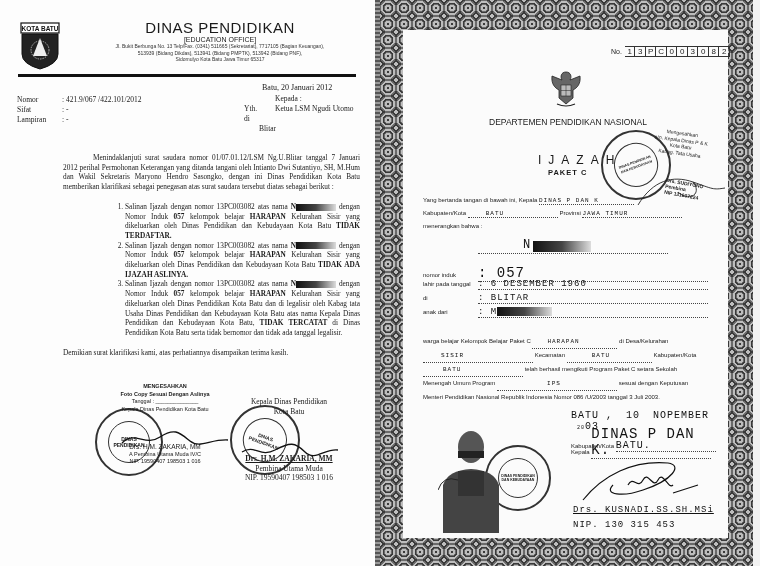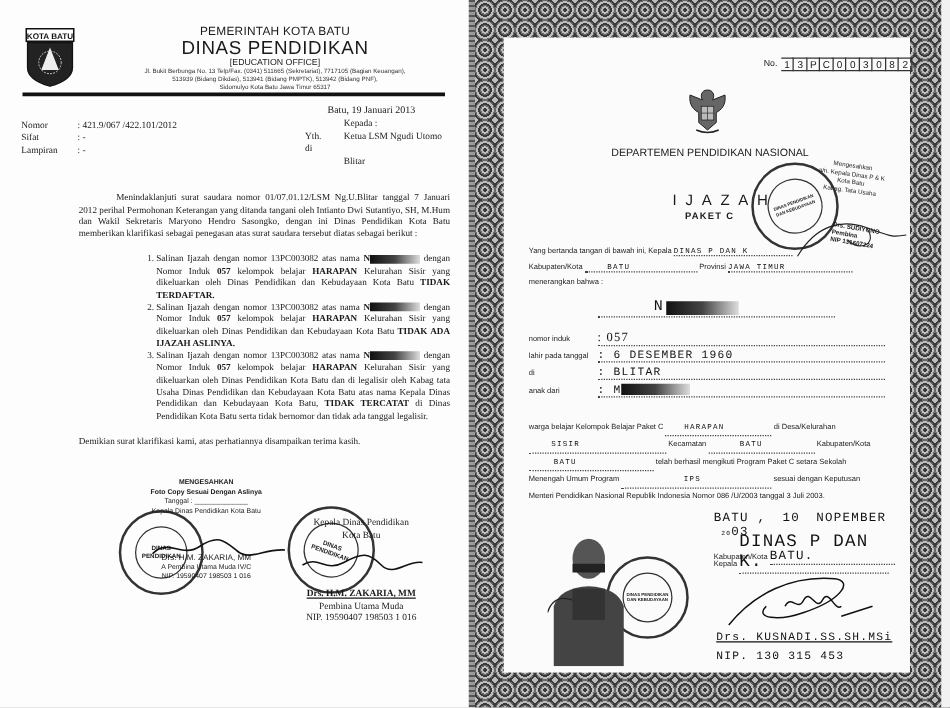--- a/index.html
+++ b/index.html
@@ -27,21 +27,21 @@
 
   .body { position: absolute; left: 63px; top: 153px; width: 297px; font-size: 7.3px; line-height: 9.7px; text-align: justify; }
   .body p.lead { text-indent: 30px; }
   .body ol { margin: 10px 0 0 26px; padding-left: 12px; }
   .body ol li { margin-bottom: 0; margin-left: 24px; }
   .body b { font-weight: bold; }
   .redact { display: inline-block; width: 40px; height: 7px; background: linear-gradient(90deg,#111 0%,#444 50%,#ddd 100%); vertical-align: middle; }
   .closing { margin-top: 10px; }
 
   .sig-left { position: absolute; left: 90px; top: 383px; width: 150px; text-align: center; font-family: "Liberation Sans", sans-serif; font-size: 5.5px; line-height: 7.5px; }
-  .sig-right { position: absolute; left: 234px; top: 413px; width: 110px; text-align: center; font-size: 7.5px; line-height: 9.5px; }
+  .sig-right { position: absolute; left: 234px; top: 397px; width: 110px; text-align: center; font-size: 7.5px; line-height: 9.5px; }
   .sig-right .name { font-weight: bold; text-decoration: underline; margin-top: 38px; }
   .sig-left .name { margin-top: 30px; font-size: 6.5px; }
   .stamp { position: absolute; border: 2px solid #333; border-radius: 50%; display: flex; align-items: center; justify-content: center; }
   .stamp .inner { border: 1px solid #333; border-radius: 50%; width: 66%; height: 66%; display: flex; align-items: center; justify-content: center; text-align: center; font-size: 5px; font-weight: bold; line-height: 6px; font-family: "Liberation Sans", sans-serif; }
   .scribble { position: absolute; }
 
   .page-edge { position: absolute; left: 375px; top: 0; width: 5px; height: 566px; background: repeating-linear-gradient(180deg,#555 0 2px,#999 2px 4px); }
 
   
   #ijazah { position: absolute; left: 380px; top: 0; width: 380px; height: 566px; background: #777; }
@@ -79,30 +79,29 @@
 
   <svg class="logo" viewBox="0 0 40 48">
     <rect x="1" y="1" width="38" height="10" fill="#fff" stroke="#111" stroke-width="1.2"></rect>
     <text x="20" y="9" font-size="6.5" font-weight="bold" text-anchor="middle" font-family="Liberation Sans, sans-serif" fill="#111">KOTA BATU</text>
     <path d="M2 12 L38 12 L38 32 Q38 42 20 47 Q2 42 2 32 Z" fill="#222" stroke="#111"></path>
     <path d="M20 16 L27 34 L13 34 Z" fill="#eee"></path>
     <circle cx="20" cy="28" r="9" fill="none" stroke="#ccc" stroke-width="0.8" stroke-dasharray="1.5 1"></circle>
   </svg>
 
   <div class="kop">
-    <div class="gov">PEMERINTAH KOTA BATU</div>
     <div class="dept">DINAS PENDIDIKAN</div>
     <div class="eng">[EDUCATION OFFICE]</div>
     <div class="addr">Jl. Bukit Berbunga No. 13 Telp/Fax. (0341) 511665 (Sekretariat), 7717105 (Bagian Keuangan),</div>
     <div class="addr">513939 (Bidang Dikdas), 513941 (Bidang PMPTK), 513942 (Bidang PNF),</div>
     <div class="addr">Sidomulyo Kota Batu Jawa Timur 65317</div>
   </div>
   <div class="kop-rule"></div>
 
-  <div class="date">Batu, 19 Januari 2013</div>
+  <div class="date">Batu, 20 Januari 2012</div>
 
   <div class="meta">
     <div class="row">
         <span class="k">Nomor</span>
         <span class="v">: 421.9/067 /422.101/2012</span>
       </div>
     <div class="row">
         <span class="k">Sifat</span>
         <span class="v">: -</span>
       </div>
@@ -116,21 +115,21 @@
     <div class="row" style="margin-top:-9px;margin-left:31px;">
         <span>Kepada :</span>
       </div>
     <div class="row">
         <span class="k">Yth.</span>
         <span>Ketua LSM Ngudi Utomo</span>
       </div>
     <div class="row">
         <span class="k">di</span>
       </div>
-    <div class="row" style="margin-left:31px;text-align:right;">
+    <div class="row" style="margin-left:15px;text-align:right;">
         <span>Blitar</span>
       </div>
   </div>
 
   <div class="body">
     <p class="lead">Menindaklanjuti surat saudara nomor 01/07.01.12/LSM Ng.U.Blitar tanggal 7 Januari 2012 perihal Permohonan Keterangan yang ditanda tangani oleh Intianto Dwi Sutantiyo, SH, M.Hum dan Wakil Sekretaris Maryono Hendro Sasongko, dengan ini Dinas Pendidikan Kota Batu memberikan klarifikasi sebagai penegasan atas surat saudara tersebut diatas sebagai berikut :</p>
     <ol>
       <li>
         <span>Salinan Ijazah dengan nomor 13PC003082 atas nama </span><b>N</b><span class="redact"></span><span> dengan Nomor Induk </span><b>057</b><span> kelompok belajar </span><b>HARAPAN</b><span> Kelurahan Sisir yang dikeluarkan oleh Dinas Pendidikan dan Kebudayaan Kota Batu </span><b>TIDAK TERDAFTAR.</b>
       </li>
@@ -242,21 +241,21 @@
       <span>Provinsi</span>
       <span class="dots hand" style="width:100px;">JAWA TIMUR</span>
     </div>
     <div class="f" style="left:20px;top:193px;">menerangkan bahwa :</div>
 
     <div class="f" style="left:75px;top:208px;width:190px;border-bottom:1px dotted #444;height:16px;">
       <span class="hand" style="font-size:12px;margin-left:45px;">N</span>
       <span class="redact" style="width:58px;height:11px;"></span>
     </div>
 
-    <div class="f" style="left:20px;top:235px;width:300px;"><span style="display:inline-block;width:55px;">nomor induk</span><span class="dots hand" style="width:230px;font-size:10px;font-family:Liberation Serif, serif;">: 057</span></div>
+    <div class="f" style="left:20px;top:235px;width:300px;"><span style="display:inline-block;width:55px;">nomor induk</span><span class="dots hand" style="width:230px;font-size:14px;">: 057</span></div>
     <div class="f" style="left:20px;top:249px;width:300px;"><span style="display:inline-block;width:55px;">lahir pada tanggal</span><span class="dots hand" style="width:230px;font-size:9px;">: 6 DESEMBER 1960</span></div>
     <div class="f" style="left:20px;top:263px;width:300px;"><span style="display:inline-block;width:55px;">di</span><span class="dots hand" style="width:230px;font-size:9px;">: BLITAR</span></div>
     <div class="f" style="left:20px;top:277px;width:300px;"><span style="display:inline-block;width:55px;">anak dari</span><span class="dots hand" style="width:230px;font-size:9px;"><span>: M</span><span class="redact" style="width:55px;height:9px;"></span></span></div>
 
     <div class="f" style="left:20px;top:305px;width:300px;line-height:13px;">
       <span>warga belajar Kelompok Belajar Paket C</span>
       <span class="dots hand" style="width:85px;padding-left:15px;">HARAPAN</span>
       <span>di Desa/Kelurahan</span><br>
       <span class="dots hand" style="width:110px;padding-left:18px;">SISIR</span>
       <span>Kecamatan</span>

